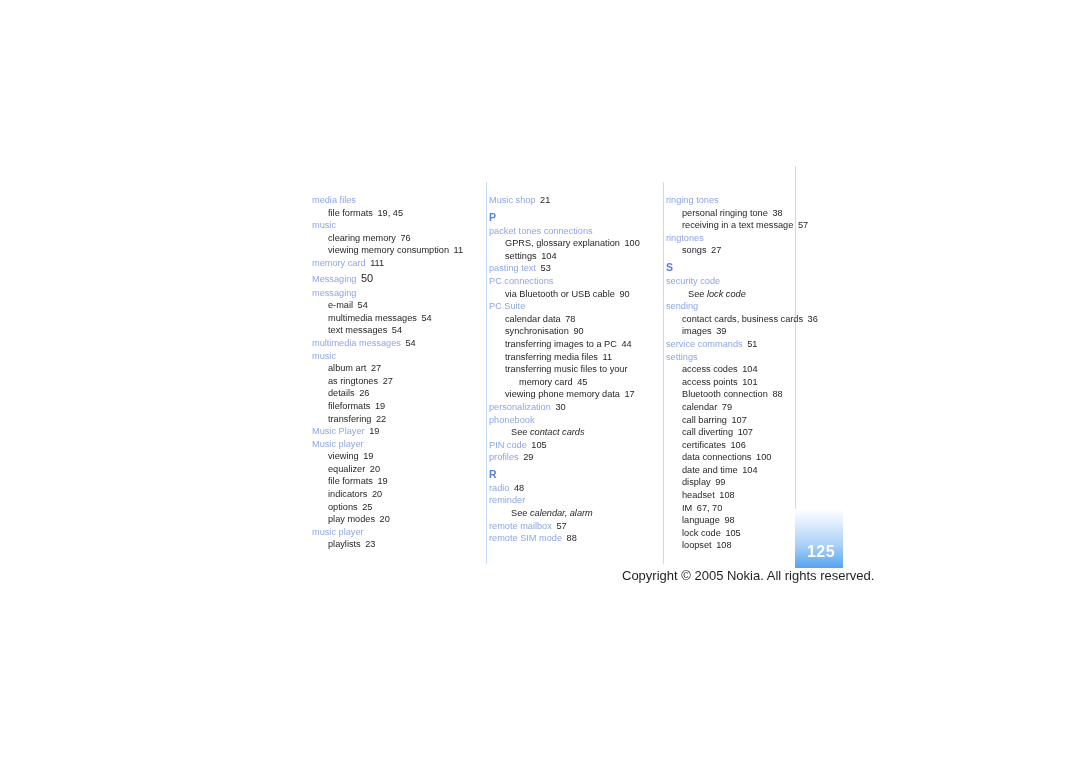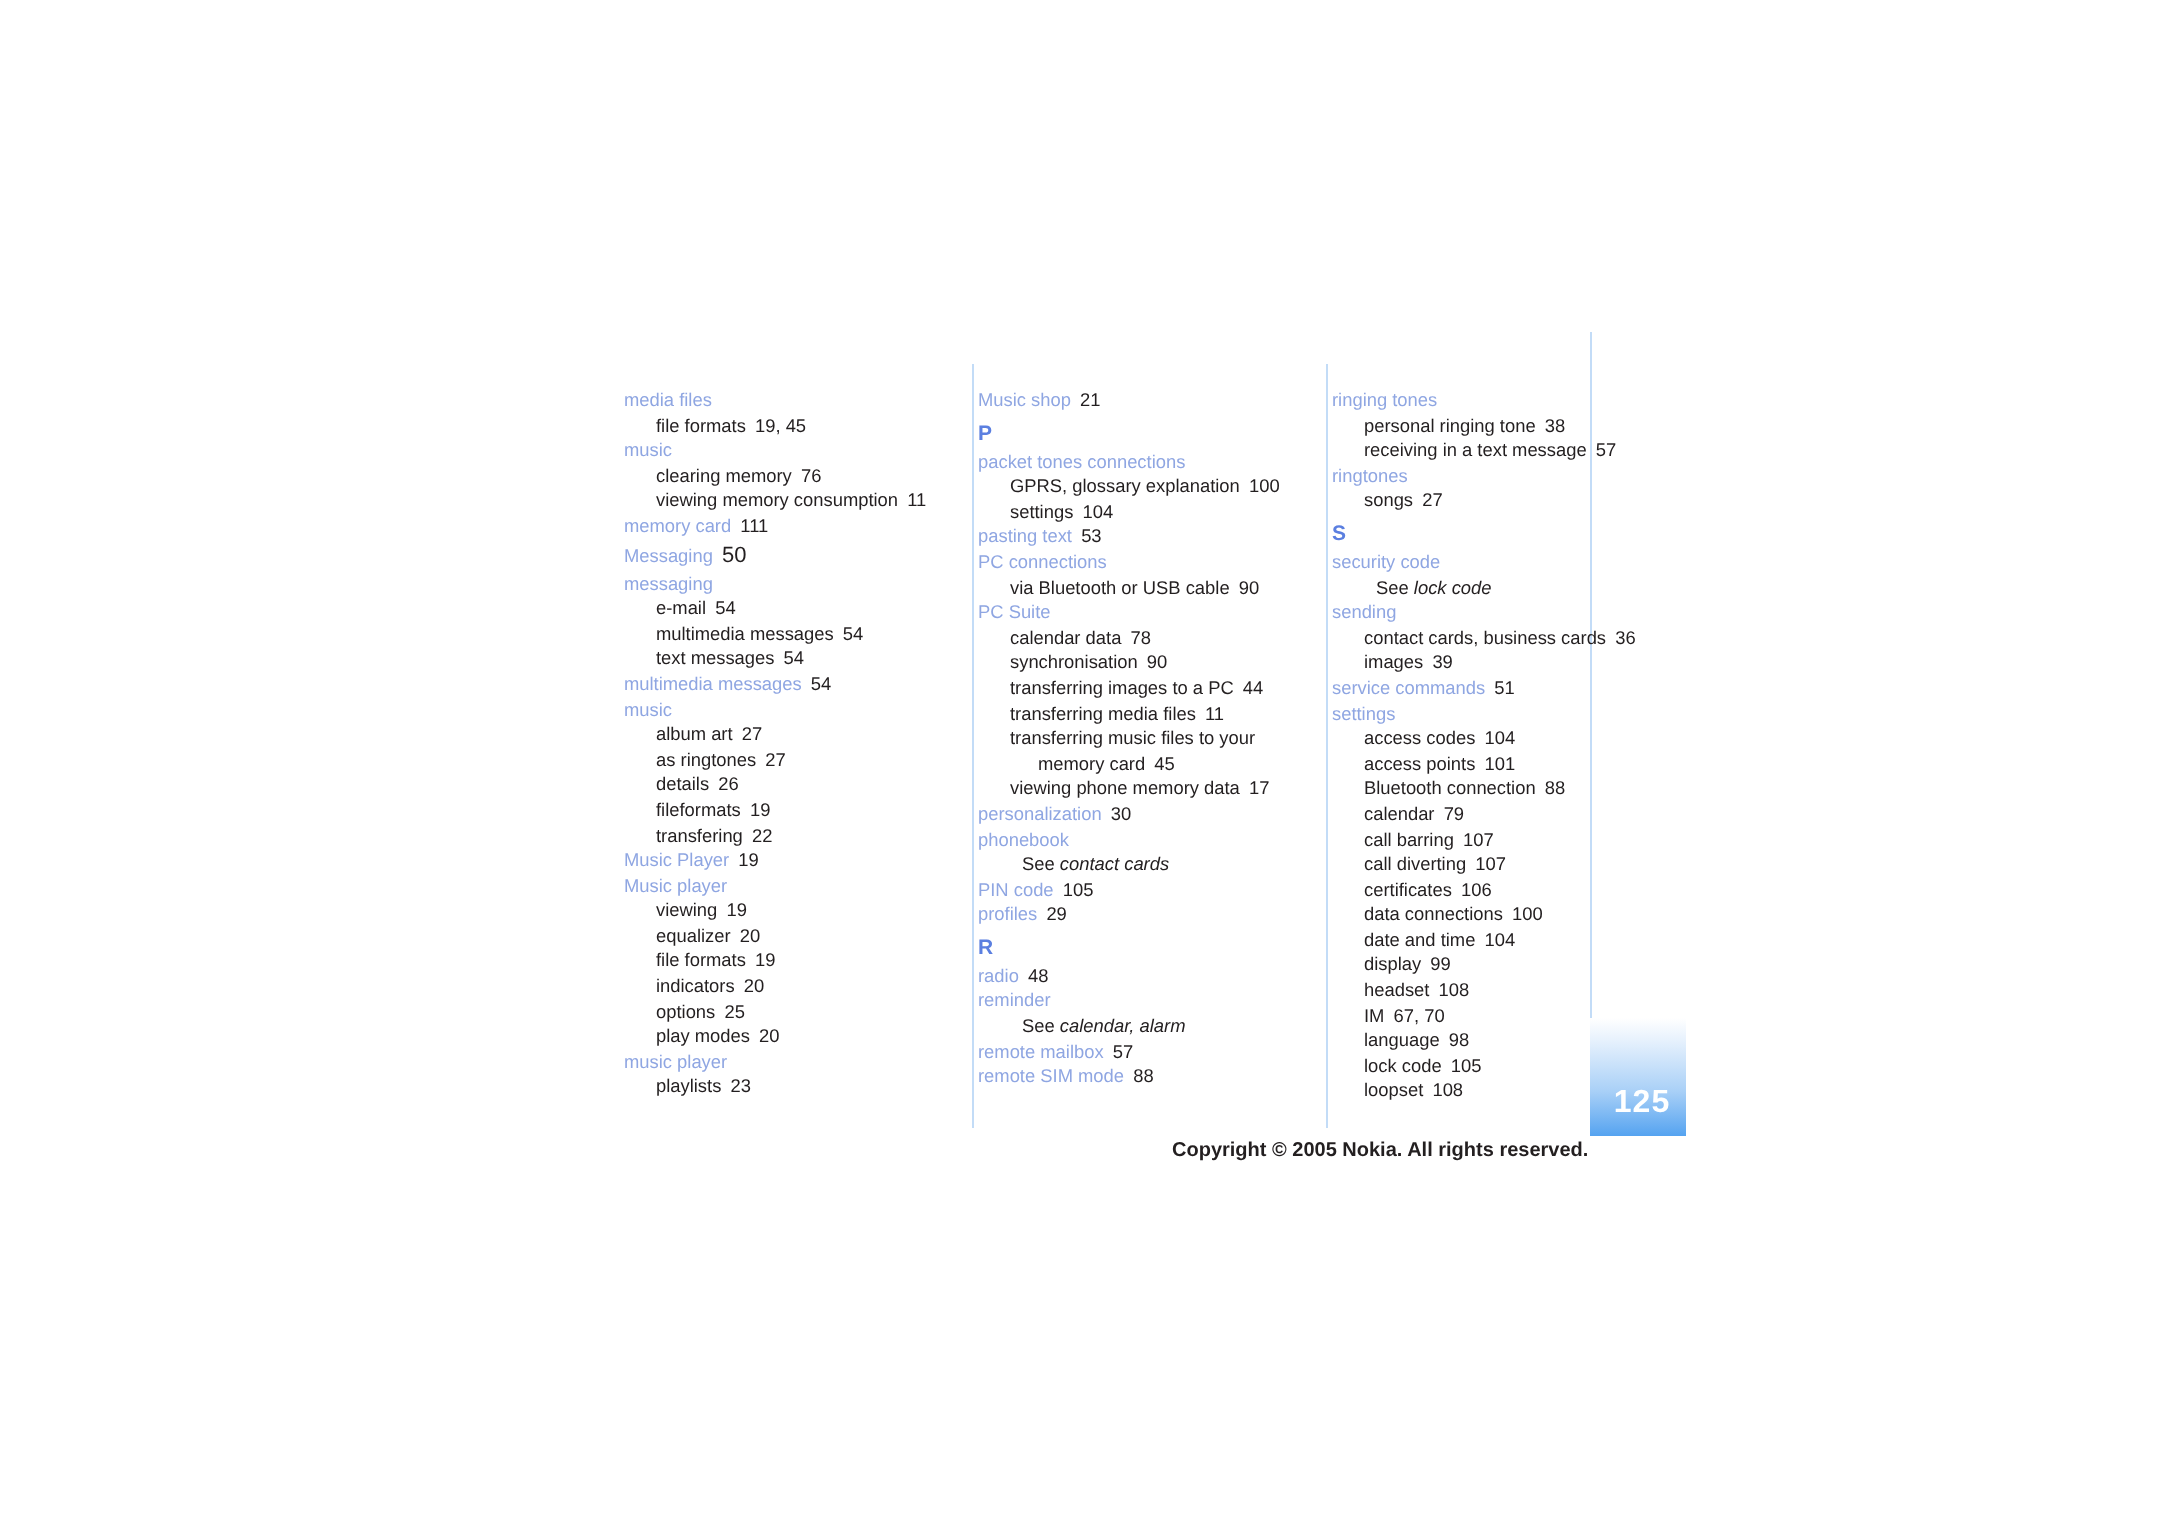--- a/index.html
+++ b/index.html
@@ -111,27 +111,26 @@
     font-size: 10.5px;
     line-height: 16px;
     font-weight: bold;
     color: #5b7fe0;
     padding-top: 2px;
   }
 
   
   .footer {
     position: absolute;
-    left: 586px;
+    left: 622px;
     top: 571px;
-    font-size: 10px;
+    font-size: 13px;
     line-height: 10px;
     color: #231f20;
     white-space: nowrap;
-    font-weight: bold;
   }
 
   .pagebox {
     position: absolute;
     left: 795px;
     top: 509px;
     width: 48px;
     height: 59px;
     background: linear-gradient(to bottom, #ffffff 0%, #e8f2fd 18%, #a9d0f7 62%, #55a3f0 100%);
   }

